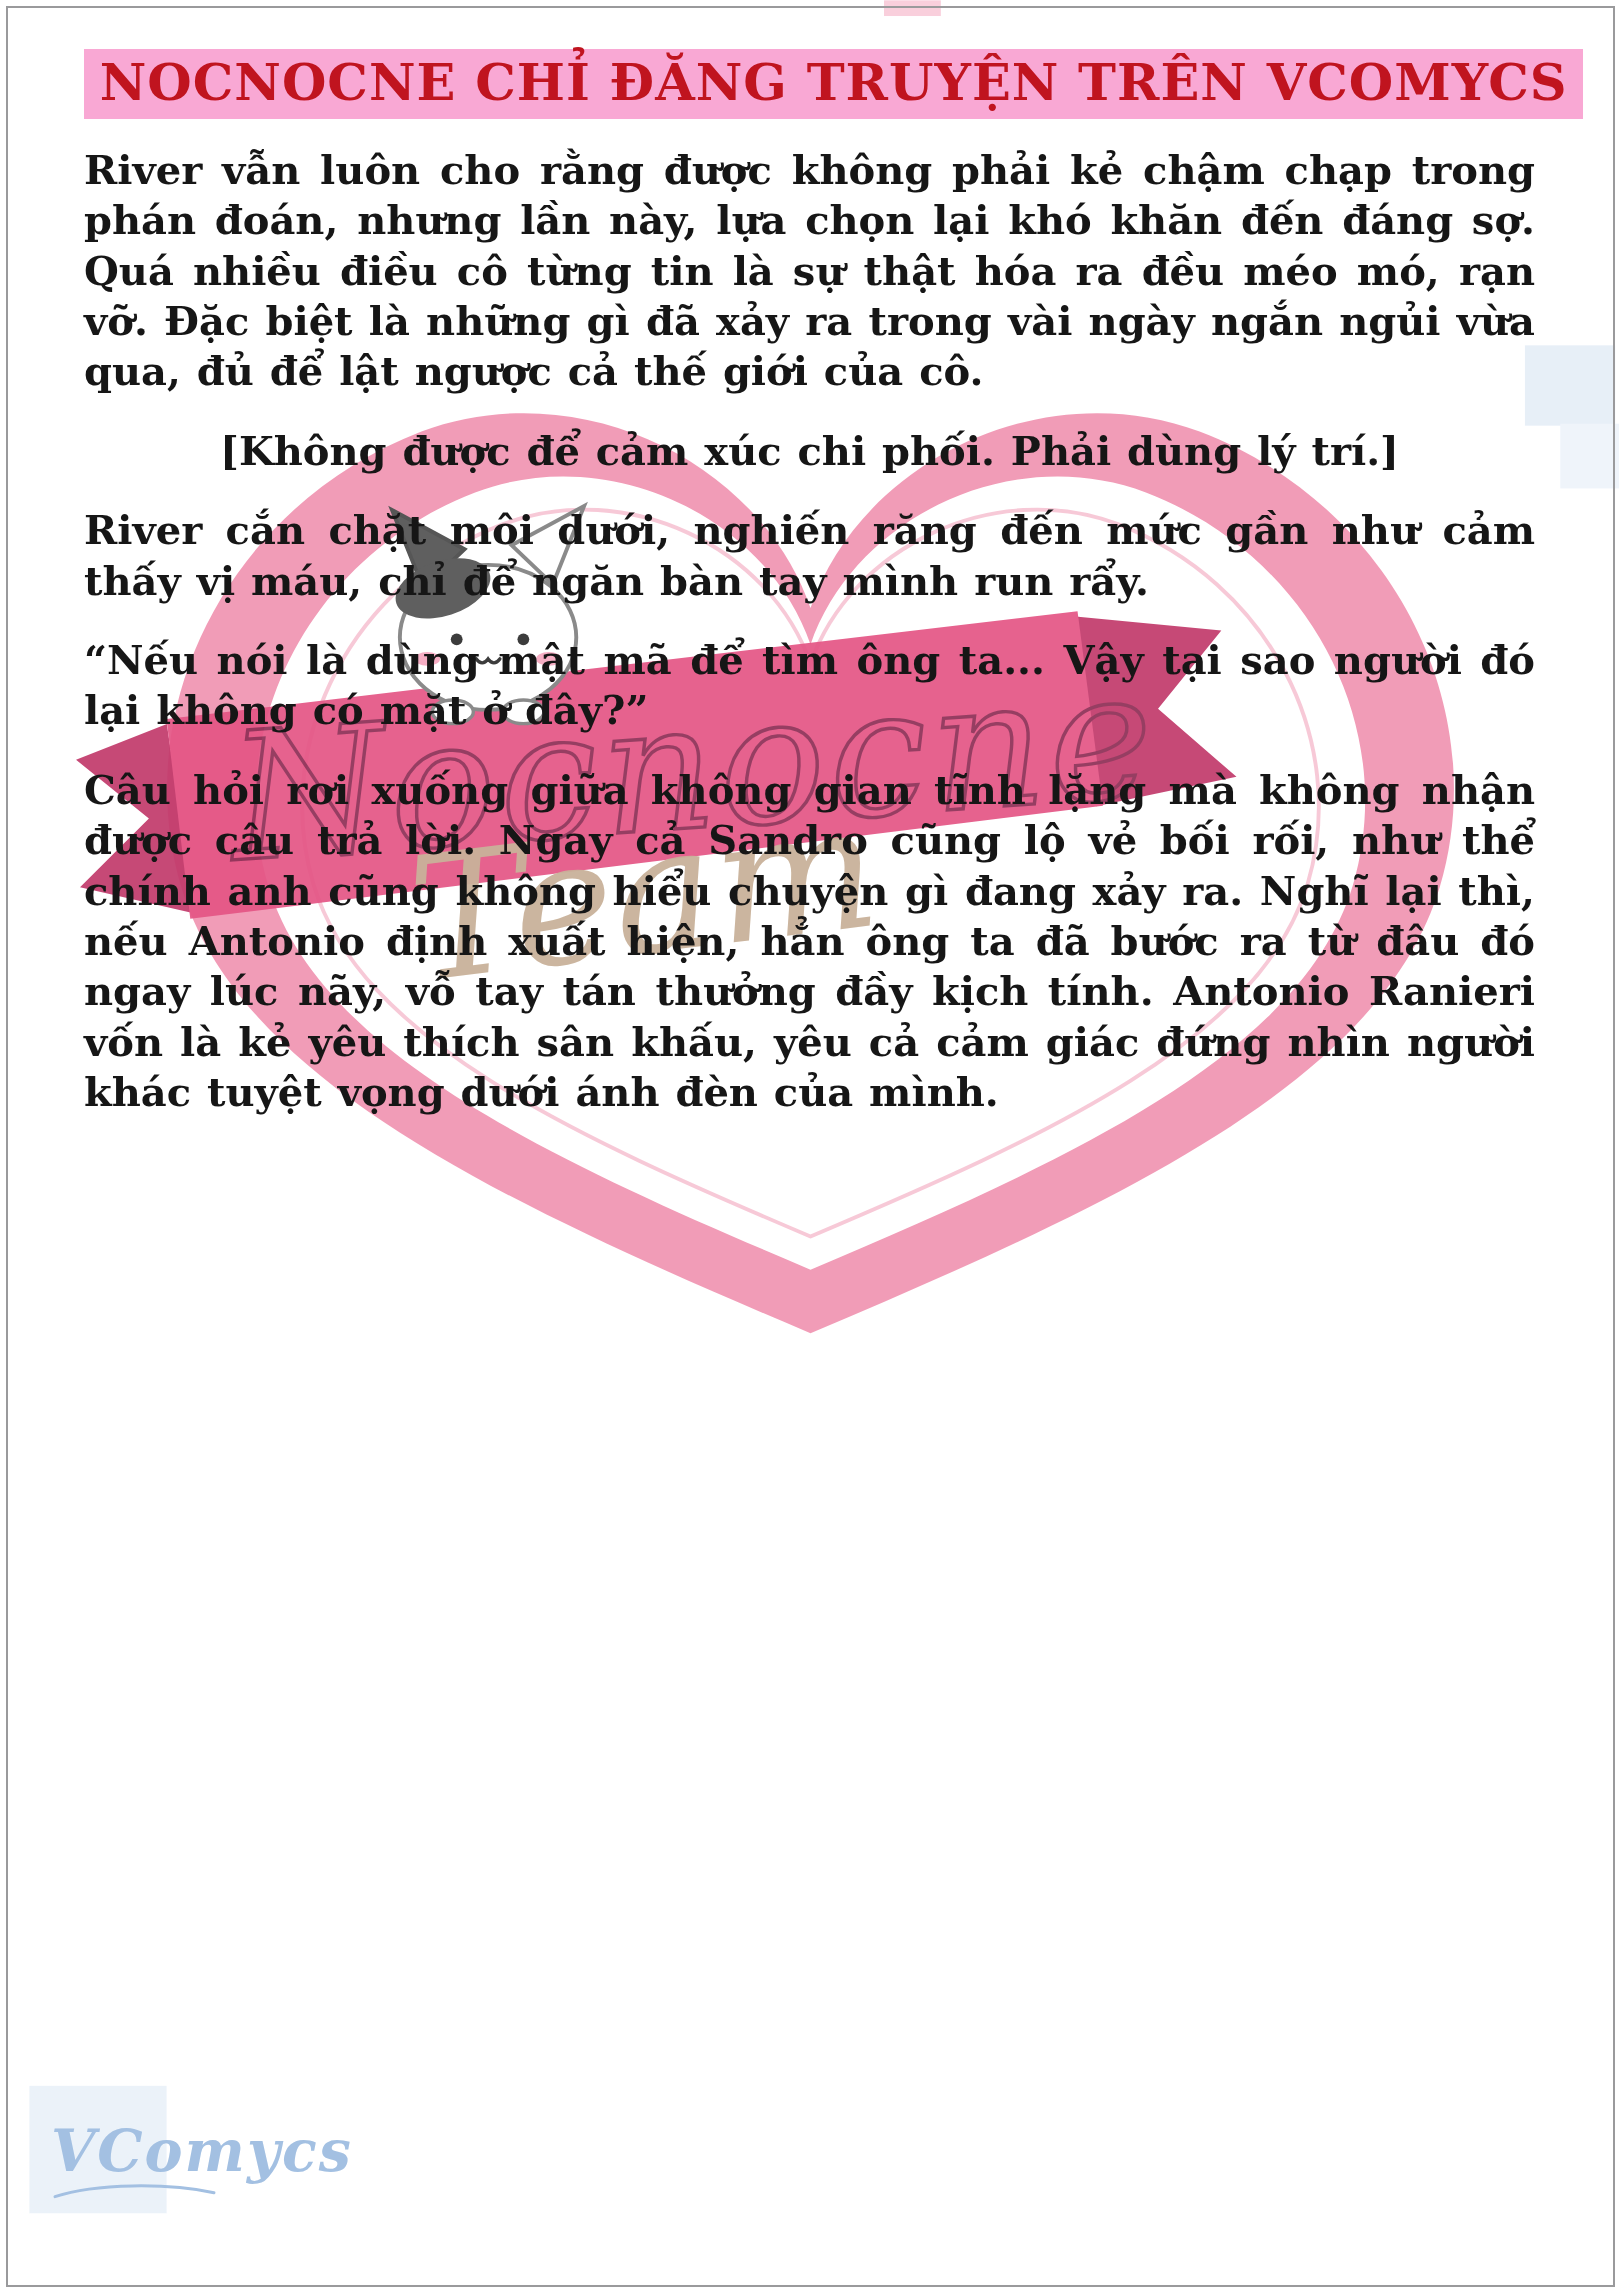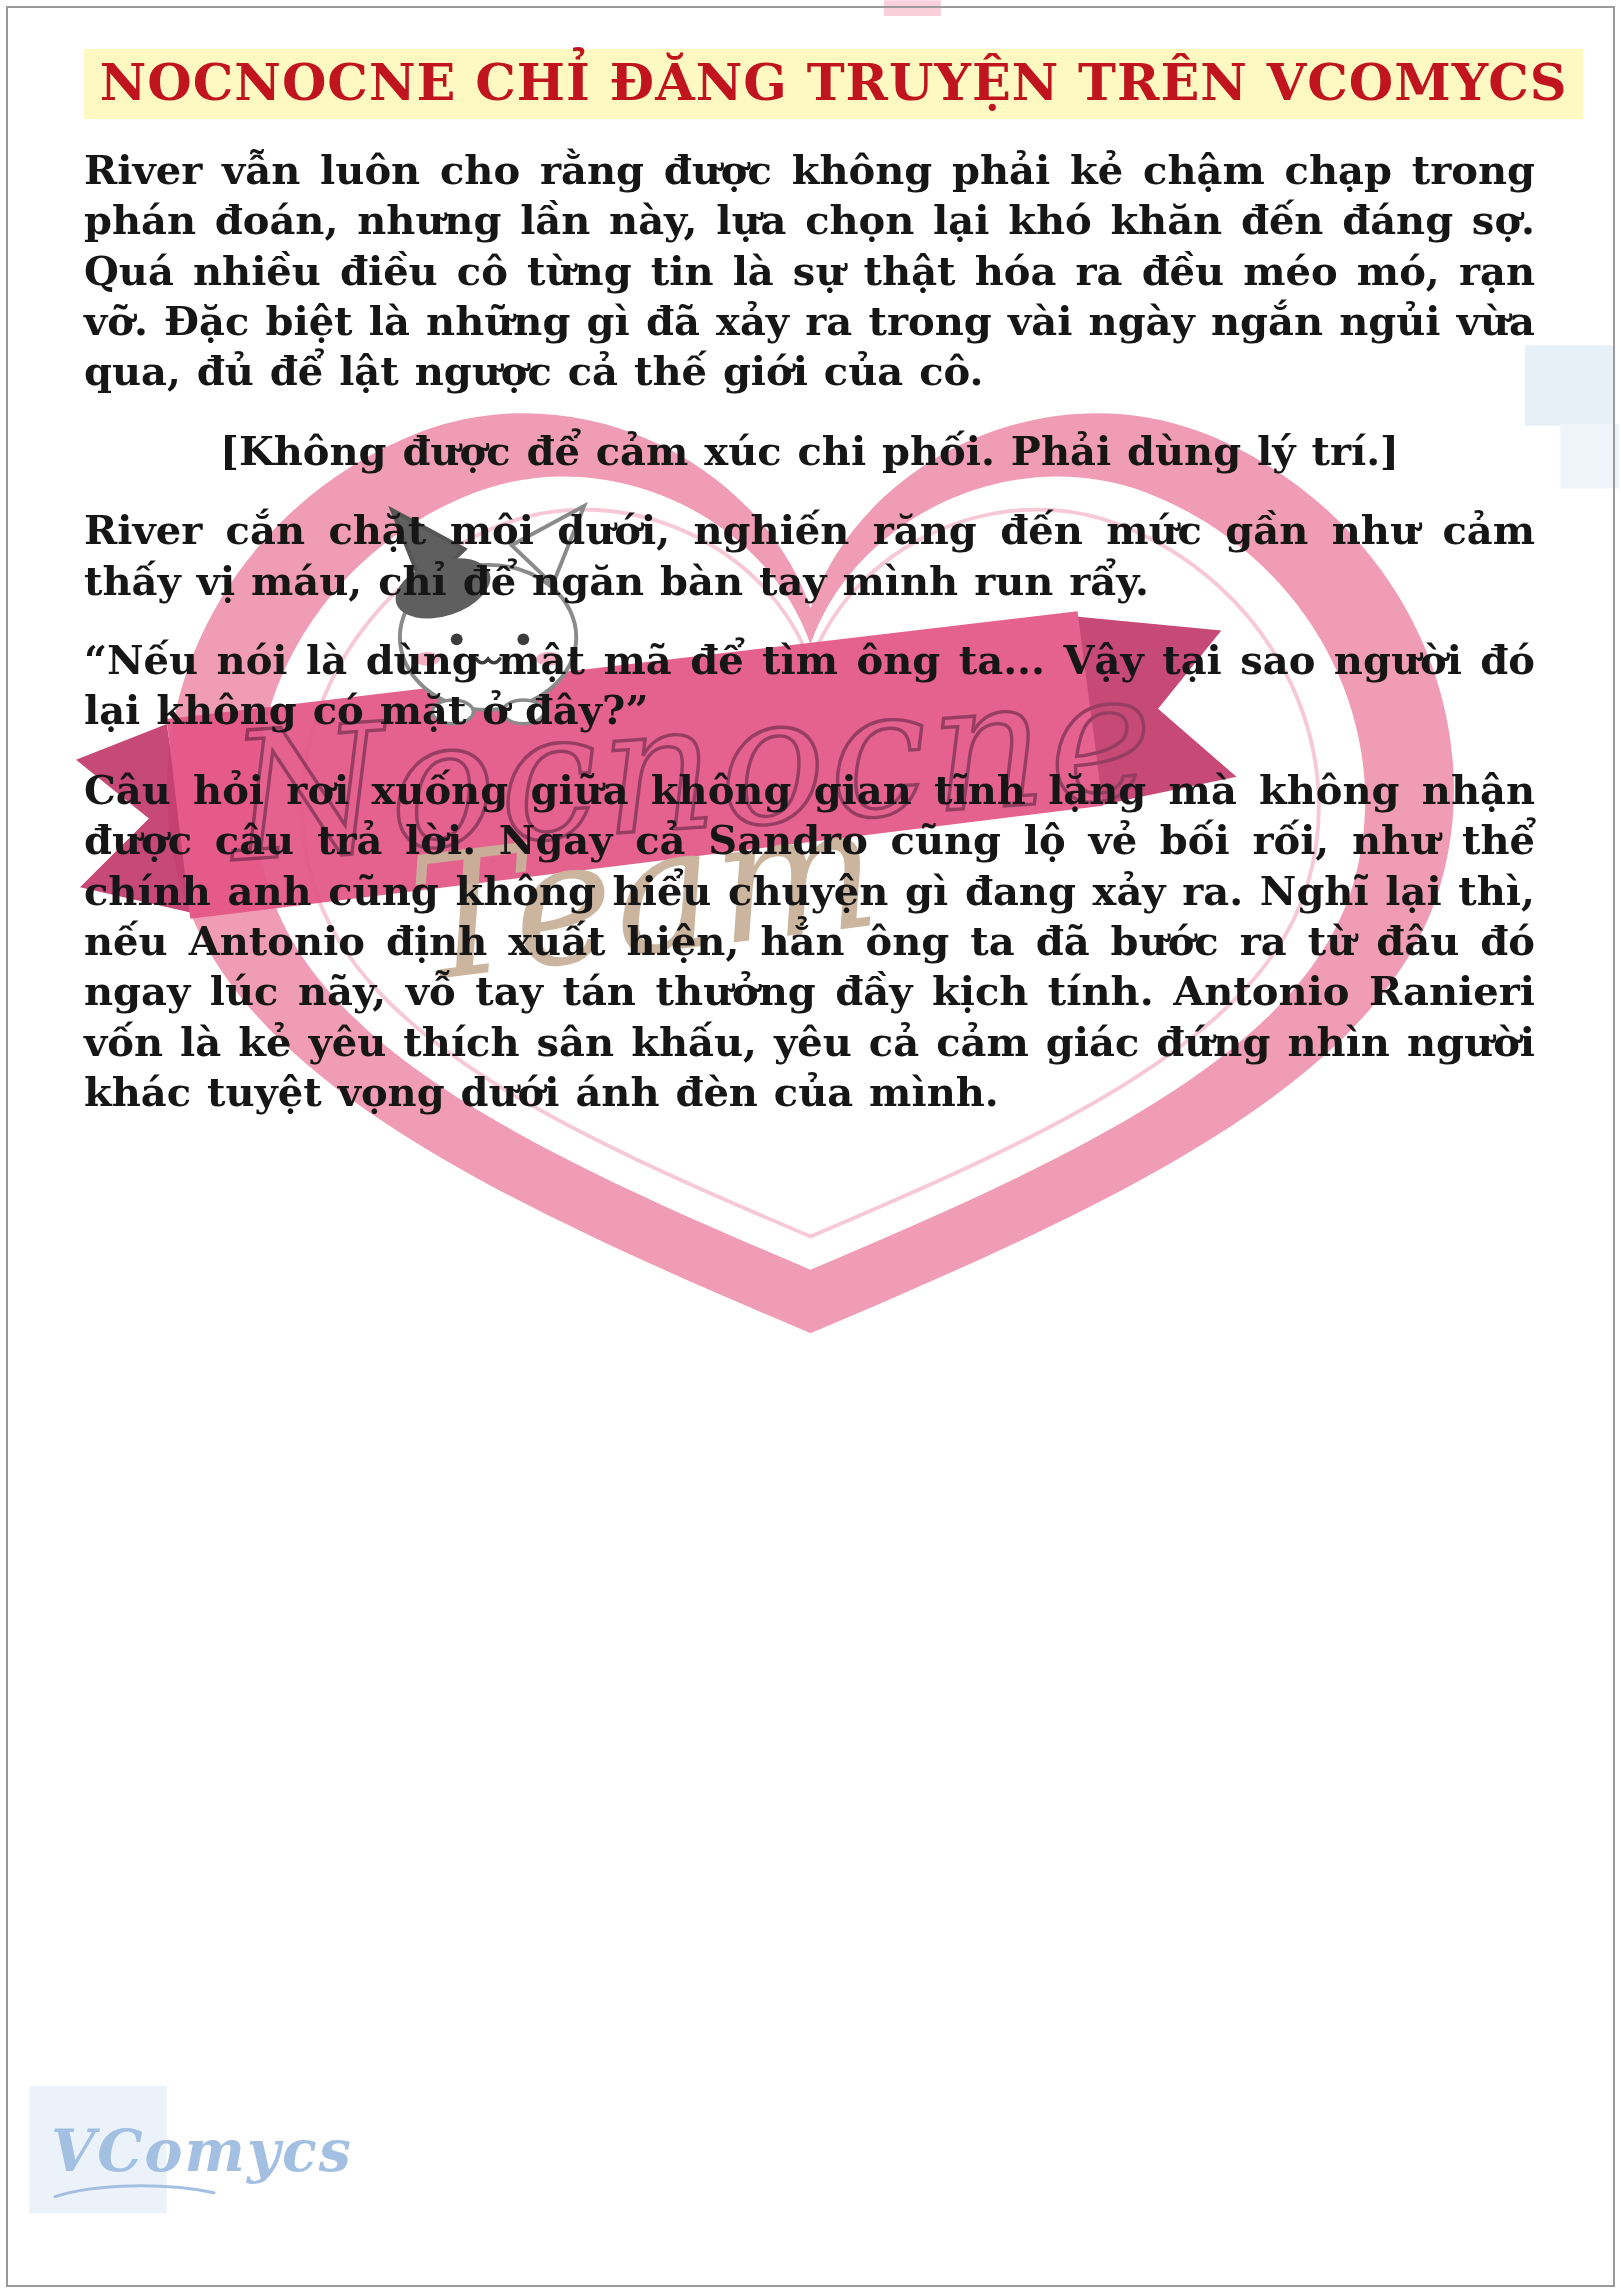--- a/index.html
+++ b/index.html
@@ -23,21 +23,21 @@
   }
   .content {
     position:absolute; left:84px; top:49px;
     width:1451px;
     z-index:2;
     color:#161616;
   }
   .header-wrap { text-align:center; margin:0 0 25.5px 0; }
   .header {
     display:inline-block;
-    background:#fef9c3;
+    background:#f9a8d4;
     color:#c0141f;
     font-weight:bold;
     font-size:51px;
     line-height:1.15;
     padding:3.9px 15.7px 7.8px 15.7px;
     letter-spacing:1px;
     white-space:nowrap;
   }
   .para {
     font-size:40px;

